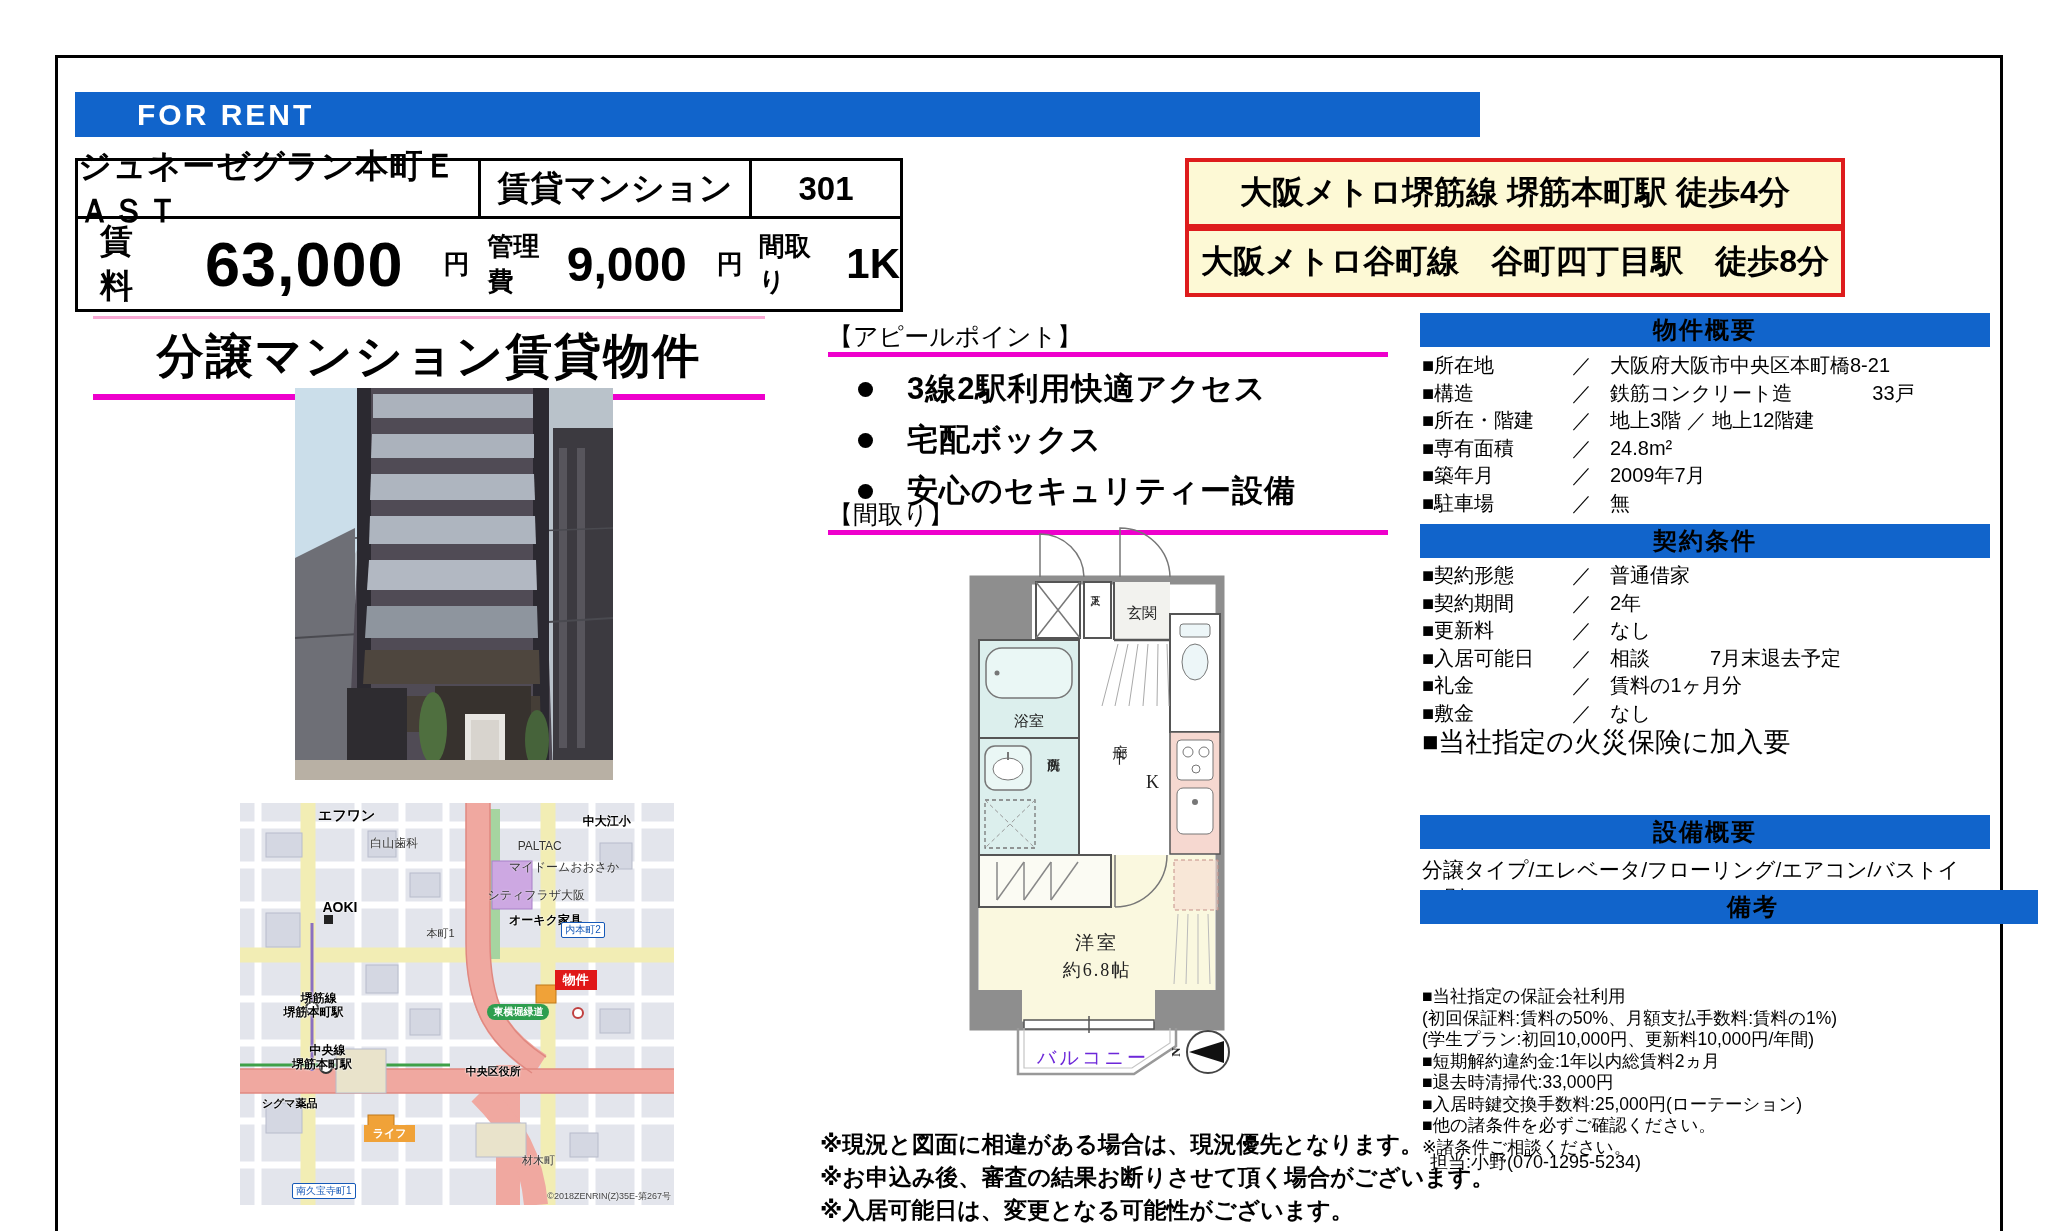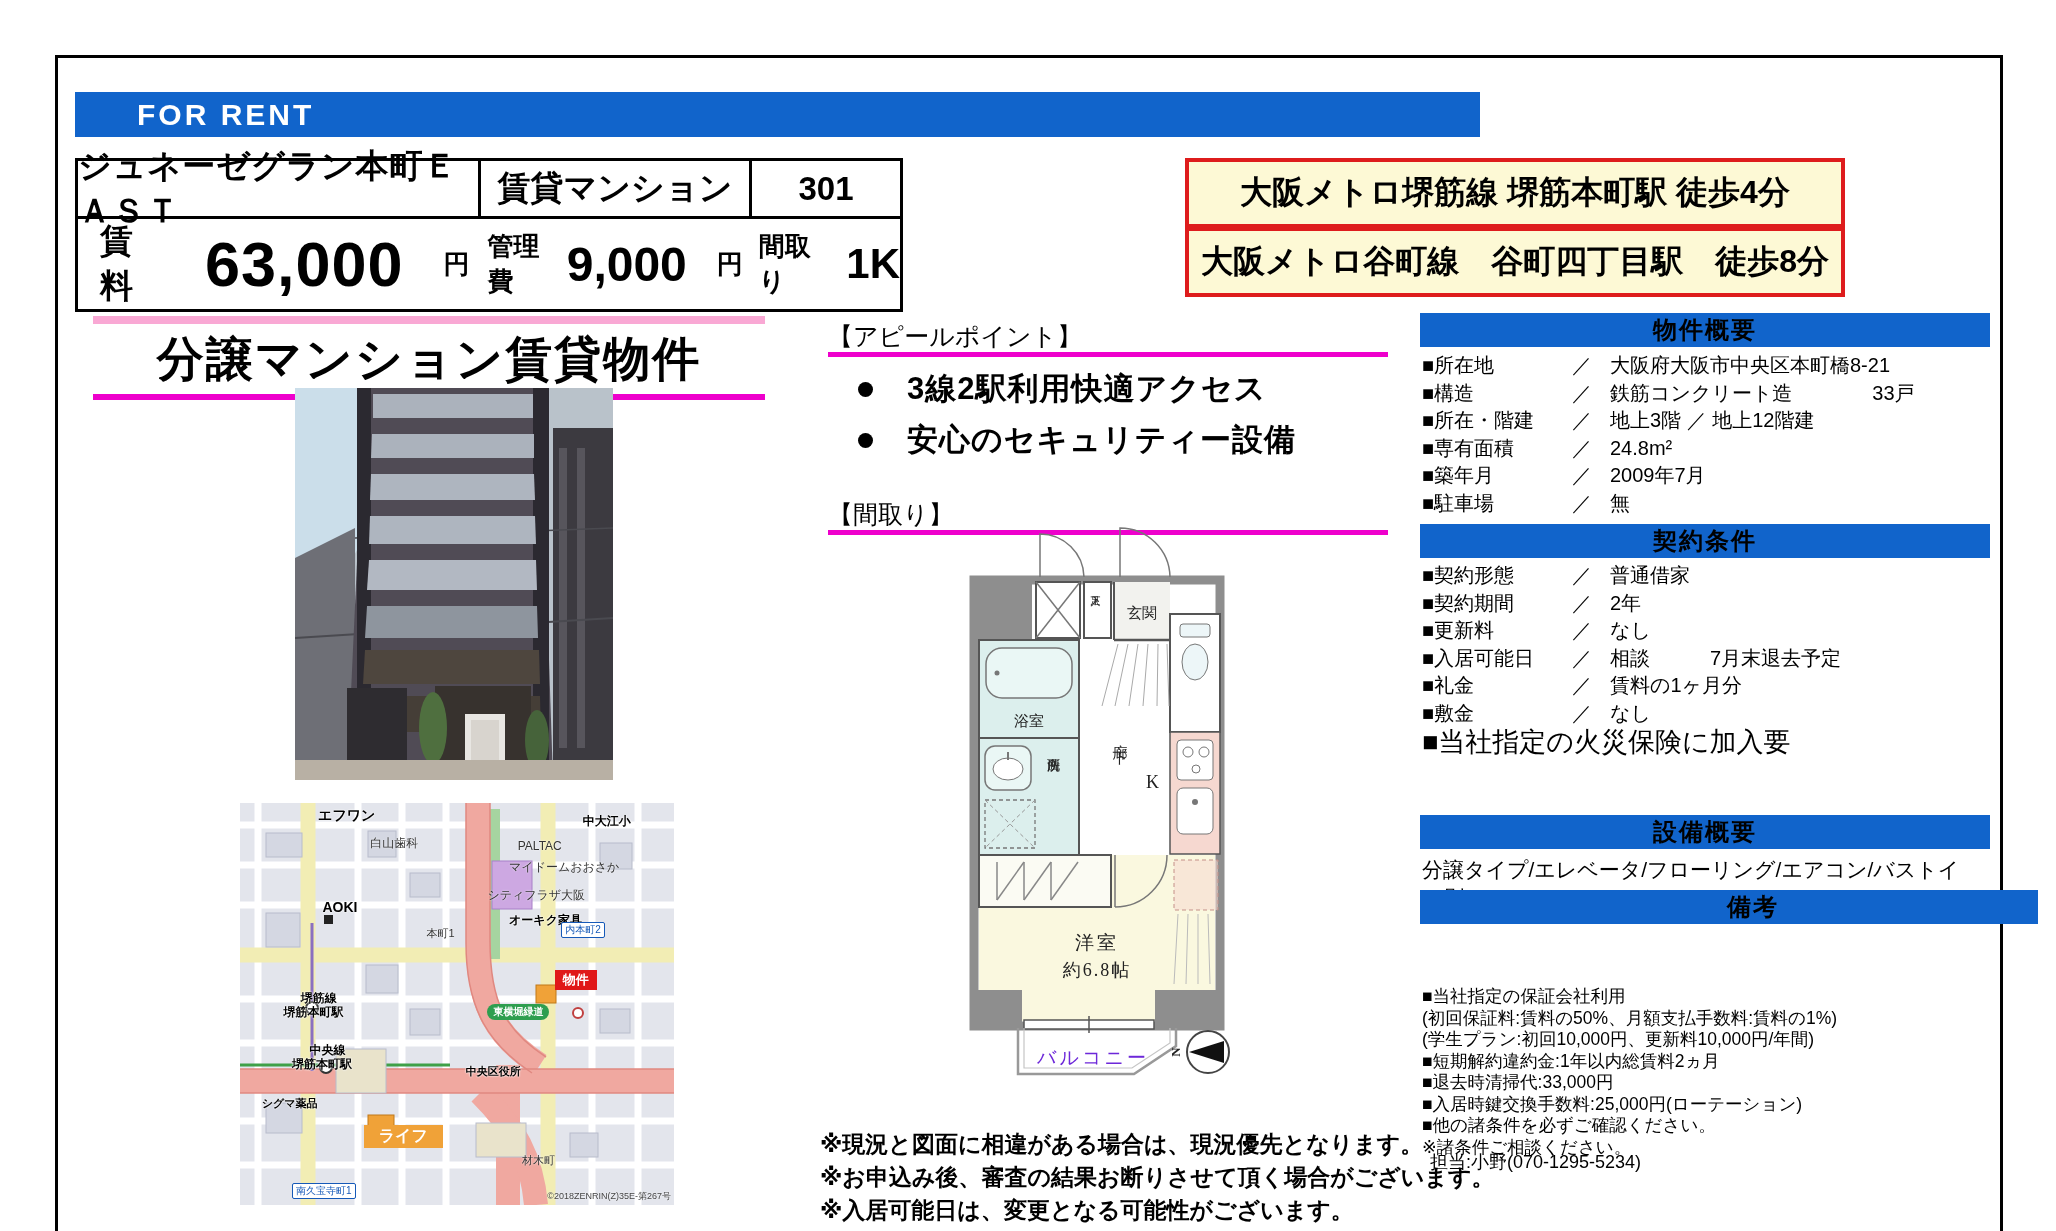--- a/index.html
+++ b/index.html
@@ -32,21 +32,21 @@
   .madori-big{font-size:42px;font-weight:bold;margin-left:34px;}
 
   
   .access-box{left:1185px;width:660px;height:70px;background:#FDF9D5;border:4px solid #DE1C1C;
     box-sizing:border-box;display:flex;align-items:center;justify-content:center;
     font-size:32px;font-weight:bold;white-space:nowrap;}
   #access1{top:158px;}
   #access2{top:227px;}
 
   
-  #catch{left:93px;top:316px;width:672px;height:84px;border-top:8px solid #f9a8d4;border-bottom:6px solid #EE00CC;
+  #catch{left:93px;top:316px;width:672px;height:84px;border-top:3px solid #f9a8d4;border-bottom:6px solid #EE00CC;
     display:flex;align-items:center;justify-content:center;font-size:47px;font-weight:bold;letter-spacing:2px;box-sizing:border-box;}
 
   
   .sec-label{font-size:25px;color:#000;}
   .pinkline{height:5px;background:#EE00CC;}
   .bullet-row{display:flex;align-items:center;margin-bottom:9px;gap:12px;}
   .dot{width:15px;height:15px;border-radius:50%;background:#000;margin-right:22px;flex:0 0 auto;}
   .bullet-text{font-size:31px;font-weight:bold;letter-spacing:1px;white-space:nowrap;}
 
   
@@ -69,22 +69,22 @@
   #mapwrap svg{position:absolute;left:0;top:0;}
   .mlabel{position:absolute;font-weight:bold;font-size:12px;color:#000;white-space:nowrap;text-shadow:0 0 2px #fff,0 0 2px #fff;}
   .mlabel-lg{font-size:14px;}
   .mlabel-sm{position:absolute;font-size:12px;color:#333;white-space:nowrap;text-shadow:0 0 2px #fff;}
   .mlabel-box{position:absolute;font-size:10px;color:#1559B8;background:#fff;border:1px solid #1559B8;
     padding:0 3px;border-radius:2px;white-space:nowrap;}
   .mlabel-red{position:absolute;font-size:13px;font-weight:bold;color:#fff;background:#E01818;
     padding:1px 8px;white-space:nowrap;}
   .mlabel-green{position:absolute;font-size:10px;font-weight:bold;color:#fff;background:#2E9E4F;
     padding:1px 6px;border-radius:8px;white-space:nowrap;}
-  .mlabel-orange{position:absolute;font-size:16px;font-weight:bold;color:#fff;background:#F0A238;
-    padding:1px 15px;white-space:nowrap;}
+  .mlabel-orange{position:absolute;font-size:11px;font-weight:bold;color:#fff;background:#F0A238;
+    padding:1px 9px;white-space:nowrap;}
   #map-copy{position:absolute;right:3px;bottom:2px;font-size:9px;color:#444;text-shadow:0 0 2px #fff;}
 
   
   #fpwrap{left:952px;top:522px;width:300px;height:580px;}
   #fpwrap svg{position:absolute;left:0;top:0;}
   .fp-label{position:absolute;font-family:"Liberation Serif","DejaVu Serif",serif;color:#222;text-align:center;}
   .fp-vert{writing-mode:vertical-rl;text-orientation:upright;}
 </style>
 </head>
 <body>
@@ -234,20 +234,24 @@
 
   <div class="abs sec-label" style="left:828px;top:320px;">【アピールポイント】</div>
   <div class="abs pinkline" style="left:828px;top:352px;width:560px;"></div>
   <div class="abs" style="left:858px;top:368px;">
     <div class="bullet-row">
       <span class="dot"></span>
       <span class="bullet-text">3線2駅利用快適アクセス</span>
     </div>
     <div class="bullet-row">
       <span class="dot"></span>
+      <span class="bullet-text">宅配ボックス</span>
+    </div>
+    <div class="bullet-row">
+      <span class="dot"></span>
       <span class="bullet-text">安心のセキュリティー設備</span>
     </div>
   </div>
 
   <div class="abs sec-label" style="left:828px;top:498px;">【間取り】</div>
   <div class="abs pinkline" style="left:828px;top:530px;width:560px;"></div>
 
   <div class="abs" id="fpwrap">
     <svg width="300" height="580" viewBox="0 0 300 580">
       <rect x="22" y="58" width="246" height="446" fill="#FFFFFF" stroke="#8E8E8E" stroke-width="9"></rect>

